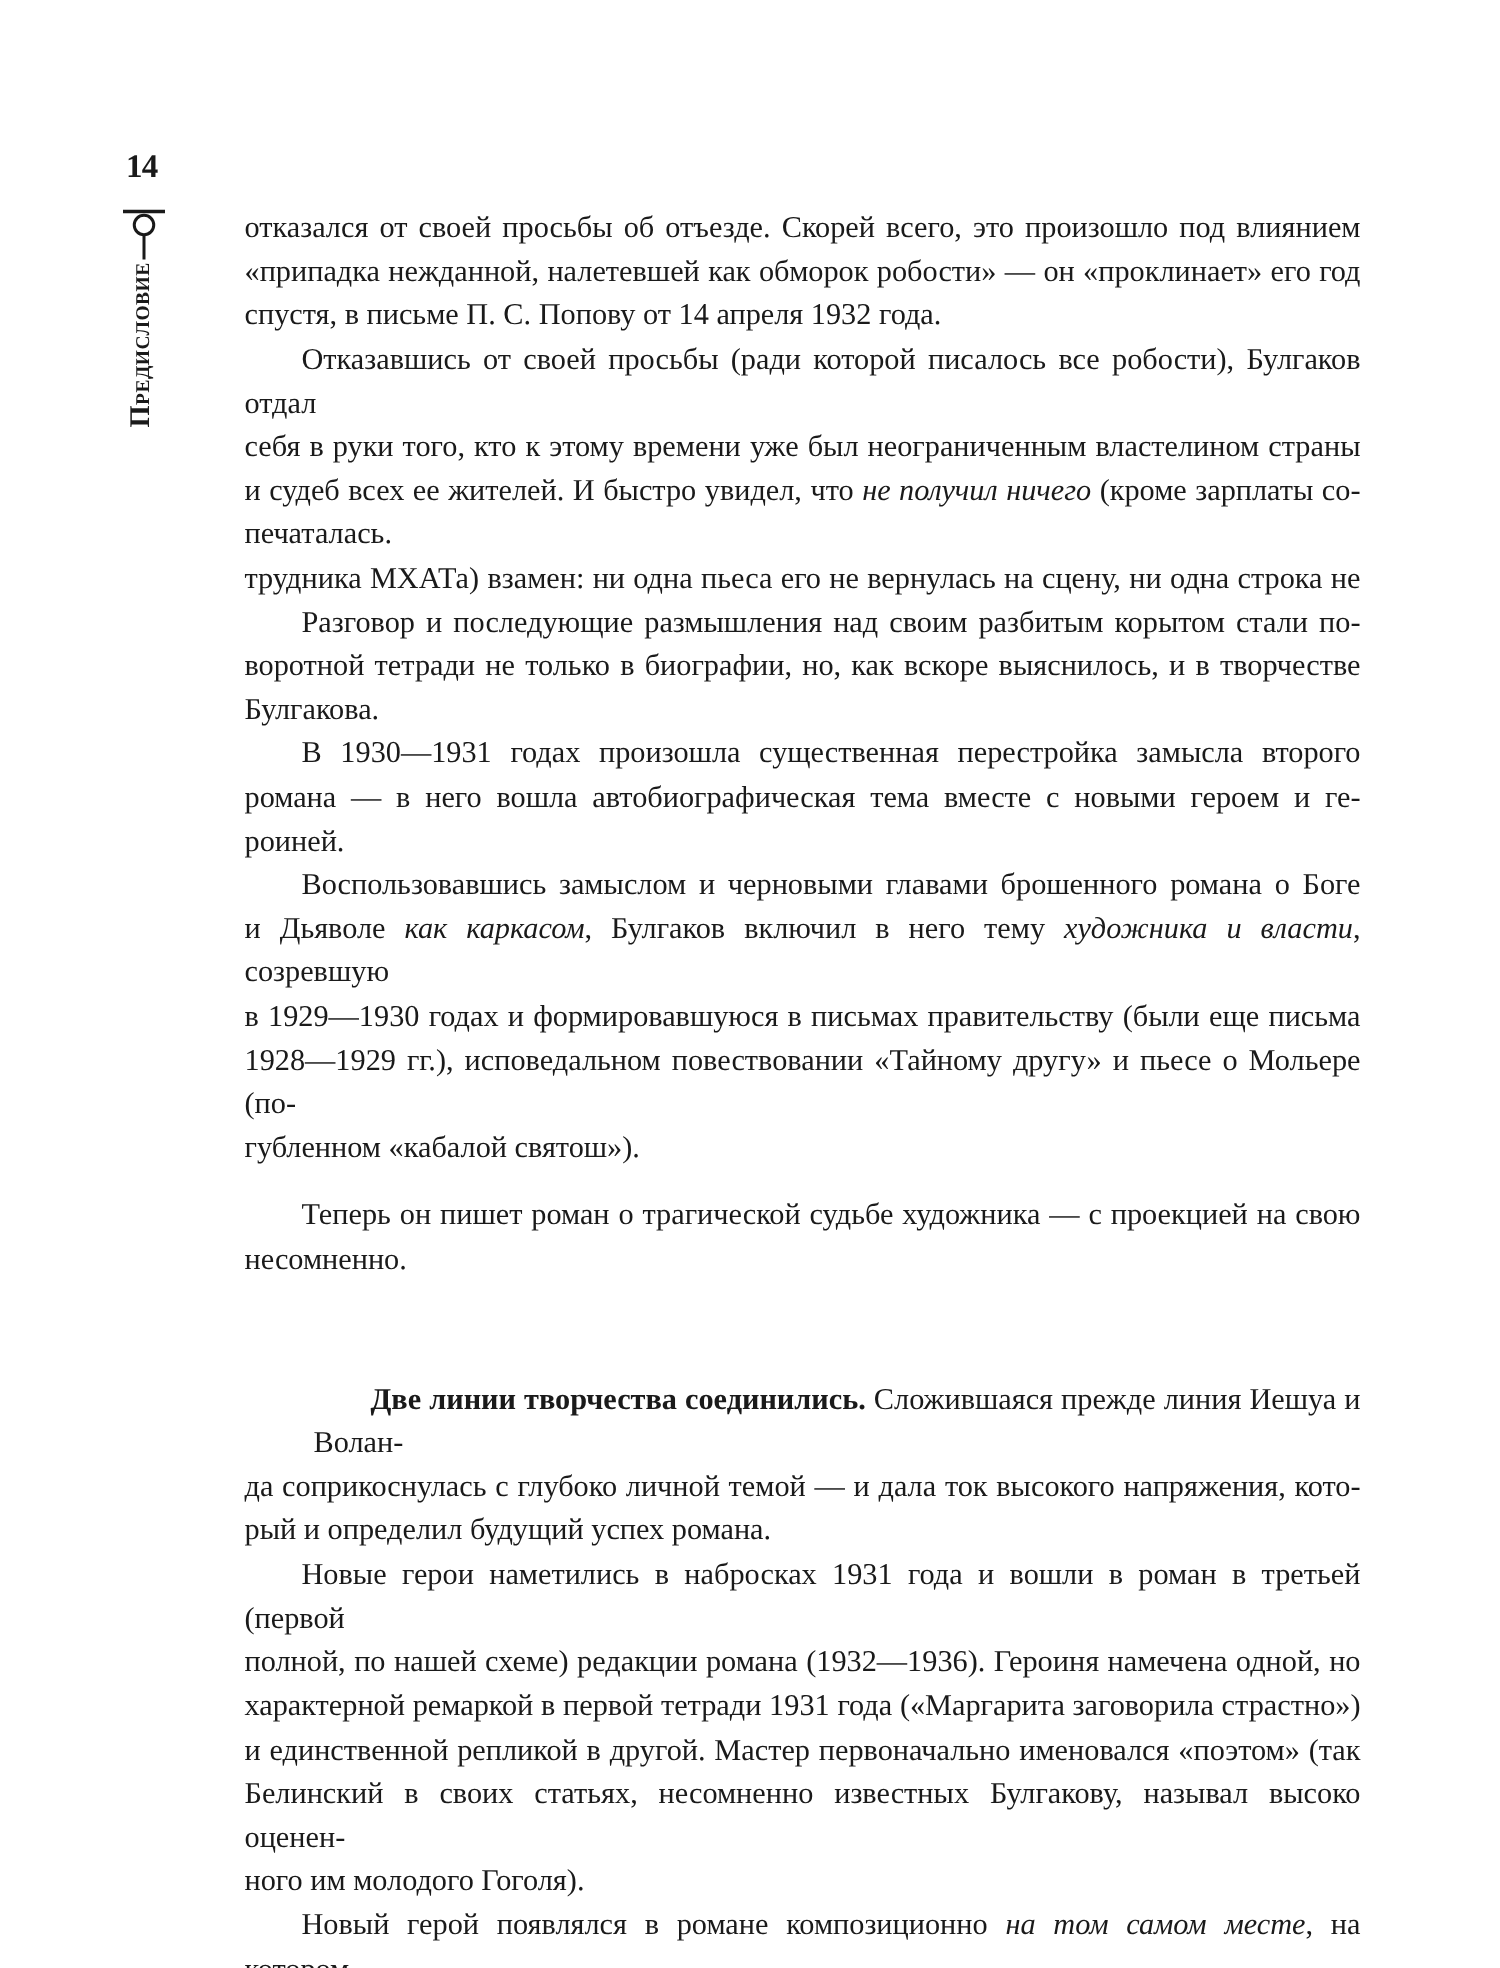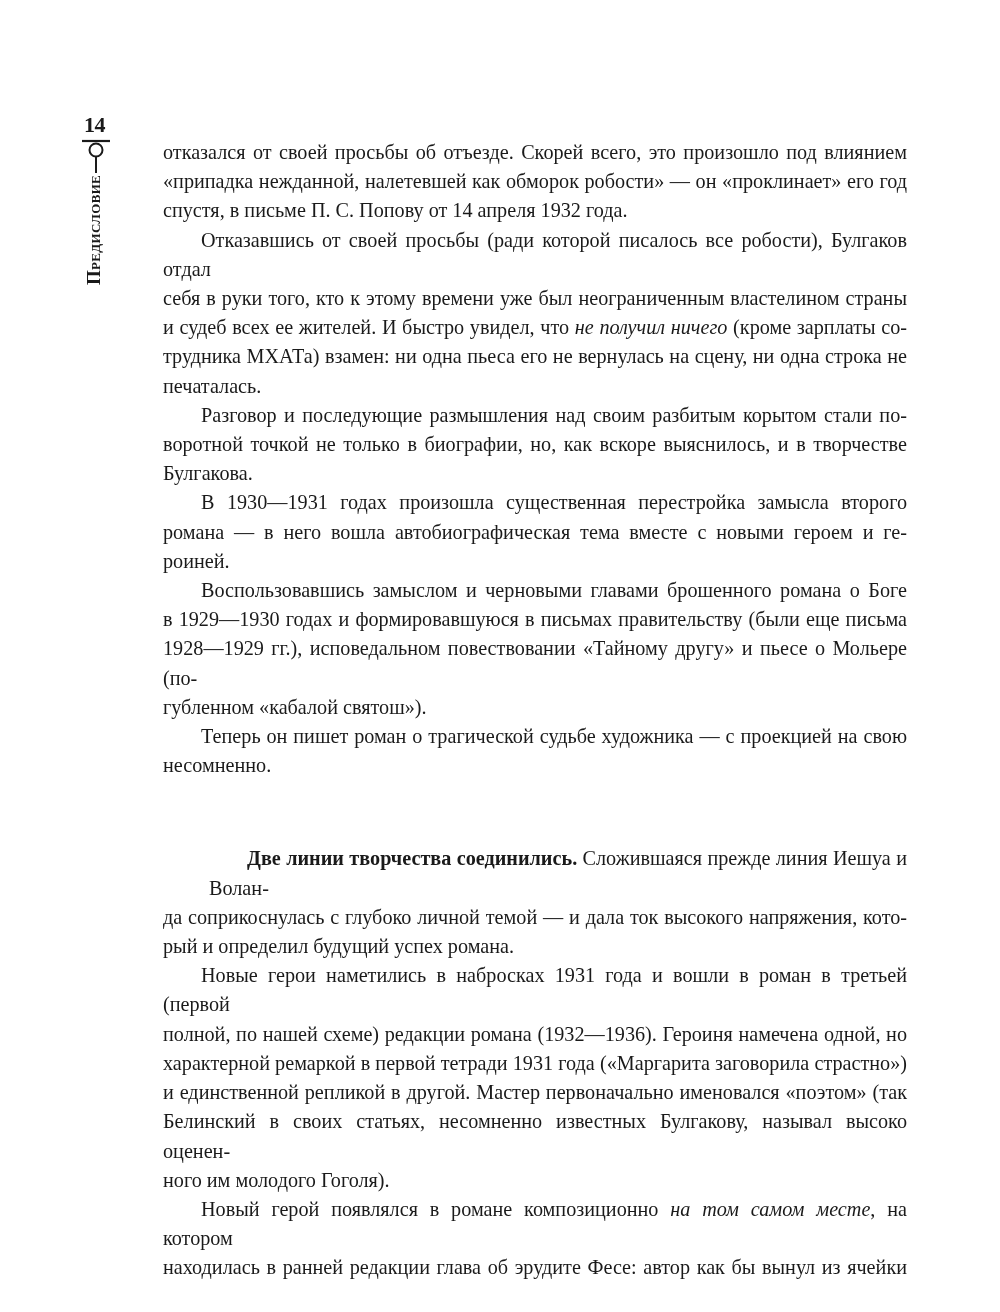--- a/index.html
+++ b/index.html
@@ -1,18 +1,18 @@
 <!DOCTYPE html>
 <html><head>
 <meta charset="utf-8">
 <style>
   html, body { margin: 0; padding: 0; background: #ffffff; }
   body { width: 1000px; height: 1312px; position: relative; overflow: hidden;
          font-family: "Liberation Serif", "DejaVu Serif", serif; color: #1a1a1a; }
-  .page-number { position: absolute; left: 84px; top: 112px; font-size: 22px; font-weight: bold;
+  .page-number { position: absolute; left: 84px; top: 98px; font-size: 22px; font-weight: bold;
                  font-family: "Liberation Serif", serif; letter-spacing: -0.5px; }
   .ornament { position: absolute; left: 80px; top: 139px; width: 32px; height: 36px; }
   .running-head { position: absolute; left: 96px; top: 183px; transform-origin: 0 0;
                   transform: translate(-13px, 102px) rotate(-90deg);
                   font-size: 19px; font-weight: bold; white-space: nowrap;
                   font-variant: small-caps; letter-spacing: 0.3px; }
   .body { position: absolute; left: 163px; top: 138px; width: 744px;
           font-size: 20.2px; line-height: 29.2px; text-align: justify; hyphens: manual; }
   .body p { margin: 0; text-indent: 38px; }
   .body p.noindent { text-indent: 0; }
@@ -39,40 +39,41 @@
   <div class="body">
     <p class="noindent" style="text-indent: 0px;">
         <span class="line" style="text-indent: 0px;">отказался от своей просьбы об отъезде. Скорей всего, это произошло под влиянием</span>
         <span class="line" style="text-indent: 0px;">«припадка нежданной, налетевшей как обморок робости» — он «проклинает» его год</span>
         <span class="line last" style="text-indent: 0px;">спустя, в письме П. С. Попову от 14 апреля 1932 года.</span>
       </p>
     <p style="text-indent: 0px;">
         <span class="line" style="text-indent: 38px;">Отказавшись от своей просьбы (ради которой писалось все робости), Булгаков отдал</span>
         <span class="line" style="text-indent: 0px;">себя в руки того, кто к этому времени уже был неограниченным властелином страны</span>
         <span class="line" style="text-indent: 0px;">и судеб всех ее жителей. И быстро увидел, что <i>не получил ничего</i> (кроме зарплаты со-</span>
+        <span class="line last" style="text-indent: 0px;">печаталась.</span>
         <span class="line" style="text-indent: 0px;">трудника МХАТа) взамен: ни одна пьеса его не вернулась на сцену, ни одна строка не</span>
-        <span class="line last" style="text-indent: 0px;">печаталась.</span>
       </p>
     <p style="text-indent: 0px;">
         <span class="line" style="text-indent: 38px;">Разговор и последующие размышления над своим разбитым корытом стали по-</span>
-        <span class="line" style="text-indent: 0px;">воротной точкой не только в биографии, но, как вскоре выяснилось, и в творчестве</span>
+        <span class="line" style="text-indent: 0px;">воротной тетради не только в биографии, но, как вскоре выяснилось, и в творчестве</span>
         <span class="line last" style="text-indent: 0px;">Булгакова.</span>
       </p>
     <p style="text-indent: 0px;">
         <span class="line" style="text-indent: 38px;">В 1930—1931 годах произошла существенная перестройка замысла второго</span>
         <span class="line" style="text-indent: 0px;">романа — в него вошла автобиографическая тема вместе с новыми героем и ге-</span>
         <span class="line last" style="text-indent: 0px;">роиней.</span>
       </p>
     <p style="text-indent: 0px;">
         <span class="line" style="text-indent: 38px;">Воспользовавшись замыслом и черновыми главами брошенного романа о Боге</span>
+        <span class="line" style="text-indent: 0px;">и Дьяволе <i>как каркасом</i>, Булгаков включил в него тему <i>художника и власти</i>, созревшую</span>
         <span class="line" style="text-indent: 0px;">в 1929—1930 годах и формировавшуюся в письмах правительству (были еще письма</span>
         <span class="line" style="text-indent: 0px;">1928—1929 гг.), исповедальном повествовании «Тайному другу» и пьесе о Мольере (по-</span>
         <span class="line last" style="text-indent: 0px;">губленном «кабалой святош»).</span>
       </p>
-    <p style="text-indent: 0px;">
+    <p style="text-indent: 0px; margin-top: 16px;">
         <span class="line" style="text-indent: 38px;">Теперь он пишет роман о трагической судьбе художника — с проекцией на свою</span>
         <span class="line last" style="text-indent: 0px;">несомненно.</span>
       </p>
     <div class="gap"></div>
     <p style="text-indent: 0px;">
         <span class="line" style="text-indent: 38px; margin-left: 46px;"><b>Две линии творчества соединились.</b> Сложившаяся прежде линия Иешуа и Волан-</span>
         <span class="line" style="text-indent: 0px;">да соприкоснулась с глубоко личной темой — и дала ток высокого напряжения, кото-</span>
         <span class="line last" style="text-indent: 0px;">рый и определил будущий успех романа.</span>
       </p>
     <p style="text-indent: 0px;">

